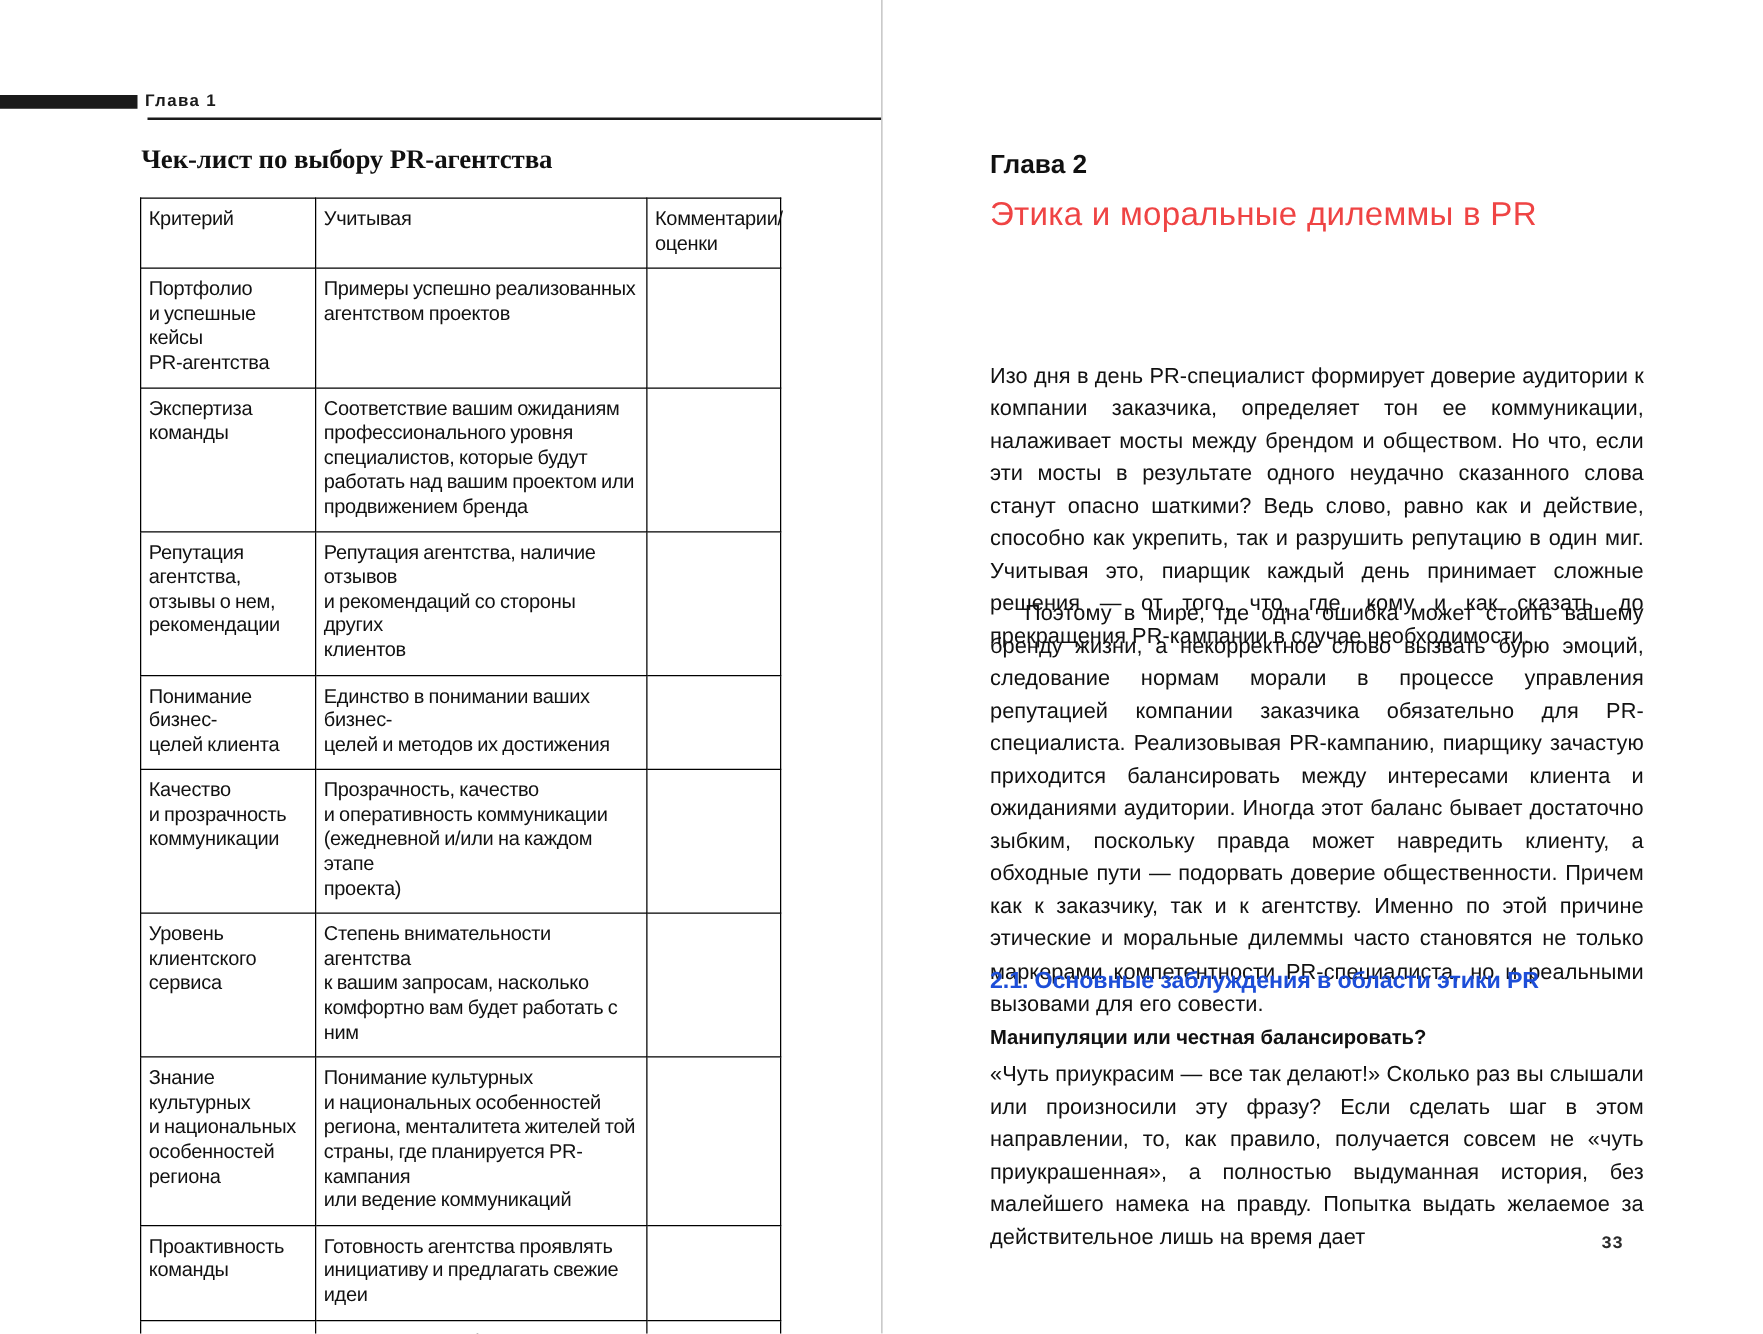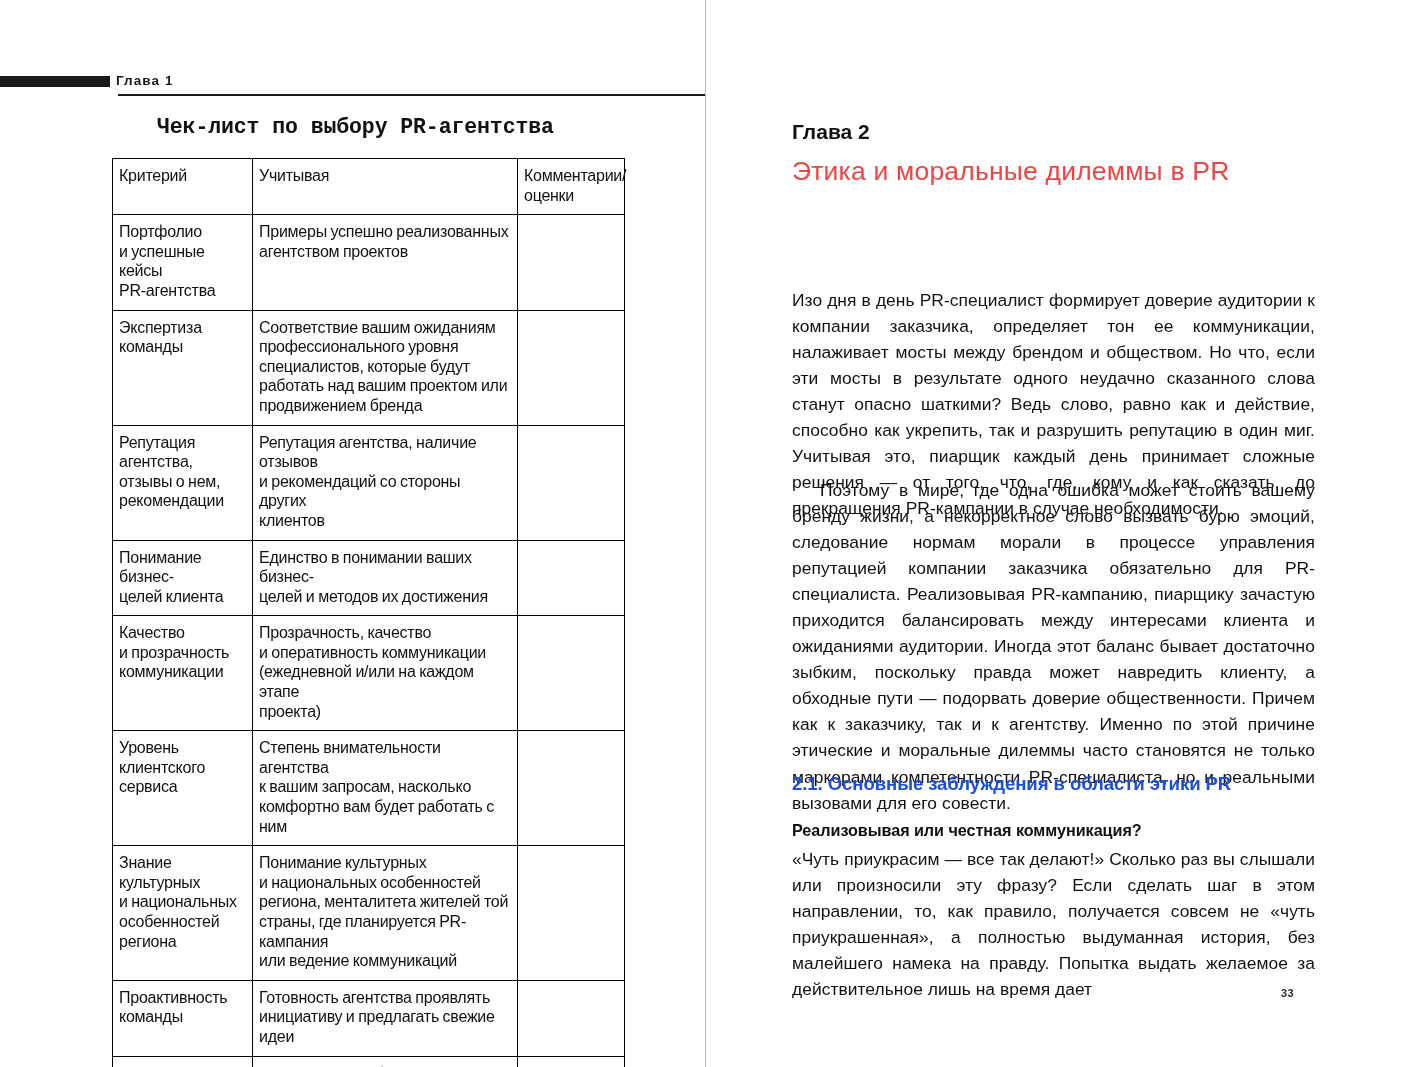--- a/index.html
+++ b/index.html
@@ -79,27 +79,26 @@
     width: 587px;
     height: 1.6px;
     background: #1a1a1a;
   }
 
   .checklist-title {
     position: absolute;
     left: 113px;
     top: 113px;
     width: 560px;
-    font-family: Liberation Mono, monospace;
+    font-family: Liberation Serif, serif;
     font-size: 21.5px;
     font-weight: bold;
     letter-spacing: -0.1px;
     color: #111111;
     line-height: 28px;
-    margin-left: 44px;
   }
 
   
   .checklist {
     position: absolute;
     left: 112px;
     top: 158px;
     width: 512px;
     border-collapse: collapse;
     table-layout: fixed;
@@ -200,22 +199,22 @@
   }
 
   .body-block.p3 { top: 846px; }
 
   .folio {
     position: absolute;
     left: 575px;
     top: 987px;
     width: 40px;
     text-align: left;
-    font-family: Liberation Sans, sans-serif;
-    font-size: 11px;
+    font-family: Liberation Mono, monospace;
+    font-size: 14px;
     font-weight: bold;
     color: #2b2b2b;
     letter-spacing: 0.4px;
   }
 </style>
 </head>
 <body>
 
 <div id="spread">
 
@@ -298,21 +297,21 @@
     <div class="chap-num">Глава 2</div>
 
     <div class="chap-title">Этика и моральные дилеммы в PR</div>
 
     <div class="body-block p1">Изо дня в день PR-специалист формирует доверие аудитории к компании заказчика, определяет тон ее коммуникации, налаживает мосты между брендом и обществом. Но что, если эти мосты в результате одного неудачно сказанного слова станут опасно шаткими? Ведь слово, равно как и действие, способно как укрепить, так и разрушить репутацию в один миг. Учитывая это, пиарщик каждый день принимает сложные решения — от того, что, где, кому и как сказать, до прекращения PR-кампании в случае необходимости.</div>
 
     <div class="body-block p2">Поэтому в мире, где одна ошибка может стоить вашему бренду жизни, а некорректное слово вызвать бурю эмоций, следование нормам морали в процессе управления репутацией компании заказчика обязательно для PR-специалиста. Реализовывая PR-кампанию, пиарщику зачастую приходится балансировать между интересами клиента и ожиданиями аудитории. Иногда этот баланс бывает достаточно зыбким, поскольку правда может навредить клиенту, а обходные пути — подорвать доверие общественности. Причем как к заказчику, так и к агентству. Именно по этой причине этические и моральные дилеммы часто становятся не только маркерами компетентности PR-специалиста, но и реальными вызовами для его совести.</div>
 
     <div class="sec-heading">2.1. Основные заблуждения в области этики PR</div>
 
-    <div class="sub-heading">Реализовывая или честная коммуникация?</div>
+    <div class="sub-heading">Манипуляции или честная балансировать?</div>
 
     <div class="body-block p3">«Чуть приукрасим — все так делают!» Сколько раз вы слышали или произносили эту фразу? Если сделать шаг в этом направлении, то, как правило, получается совсем не «чуть приукрашенная», а полностью выдуманная история, без малейшего намека на правду. Попытка выдать желаемое за действительное лишь на время дает</div>
 
     <div class="folio">33</div>
 
   </div>
 
 </div>
 
 </body></html>

